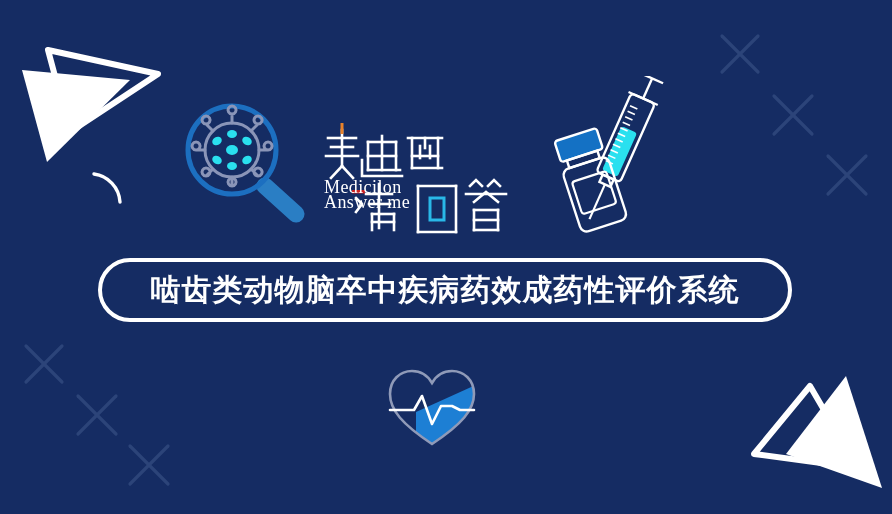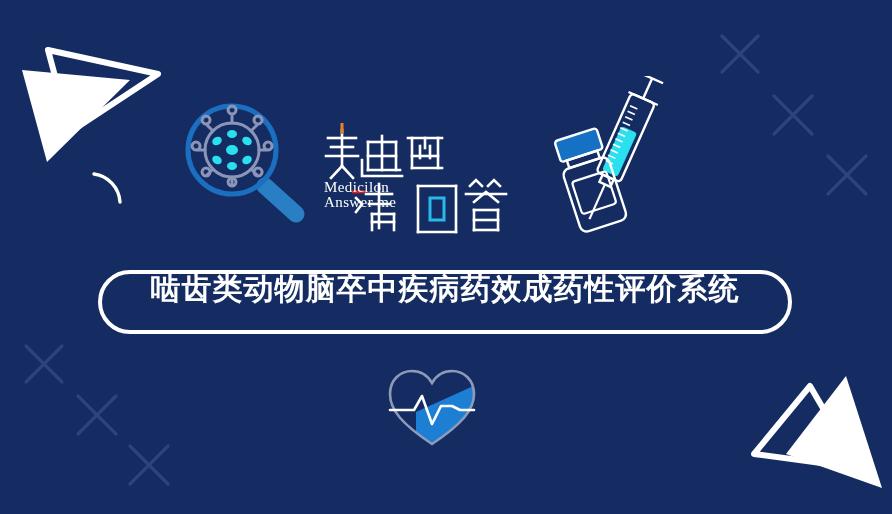--- a/index.html
+++ b/index.html
@@ -37,49 +37,49 @@
     top: 118px;
     width: 200px;
     height: 120px;
   }
   #logo-latin {
     position: absolute;
     left: 2px;
     top: 62px;
     color: #ffffff;
     font-family: "Liberation Serif", serif;
-    font-size: 15px;
+    font-size: 18px;
     line-height: 15px;
     letter-spacing: 0.4px;
     white-space: nowrap;
   }
 
   
   #syringe-vial { position: absolute; left: 552px; top: 76px; width: 126px; height: 162px; }
 
   
   #heart-icon { position: absolute; left: 386px; top: 366px; width: 92px; height: 82px; }
 
   
   #tri-topleft { position: absolute; left: 12px; top: 22px; width: 160px; height: 180px; }
   #tri-bottomright { position: absolute; left: 742px; top: 358px; width: 150px; height: 156px; }
 
   
   #title-banner {
     position: absolute;
     left: 98px;
-    top: 270px;
+    top: 258px;
     width: 694px;
     height: 64px;
     border: 4px solid #ffffff;
     border-radius: 34px;
     background: #152c63;
     box-sizing: border-box;
     display: flex;
-    align-items: flex-start;
+    align-items: center;
     justify-content: center;
   }
   #title-text {
     color: #ffffff;
     font-family: "Liberation Sans", sans-serif;
     font-size: 30px;
     font-weight: bold;
     letter-spacing: 1px;
     white-space: nowrap;
     line-height: 1;

